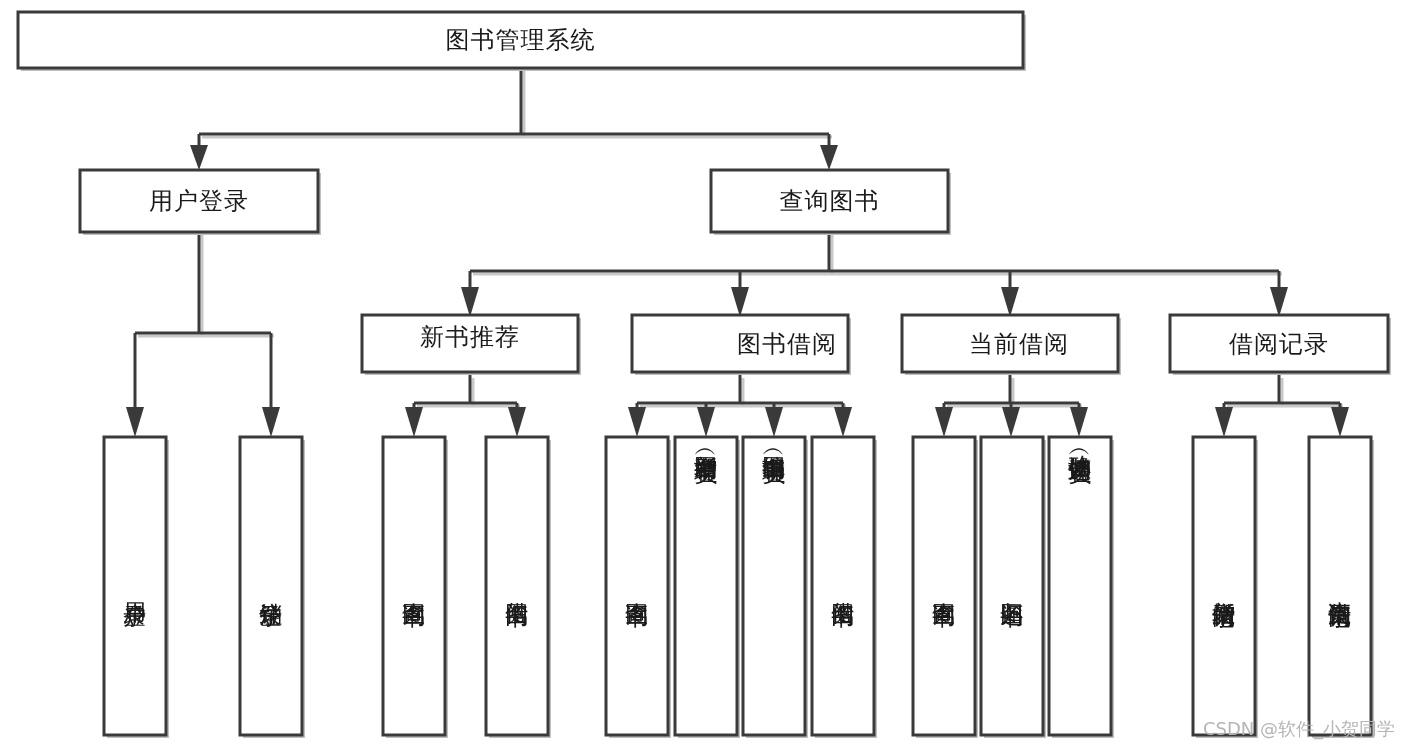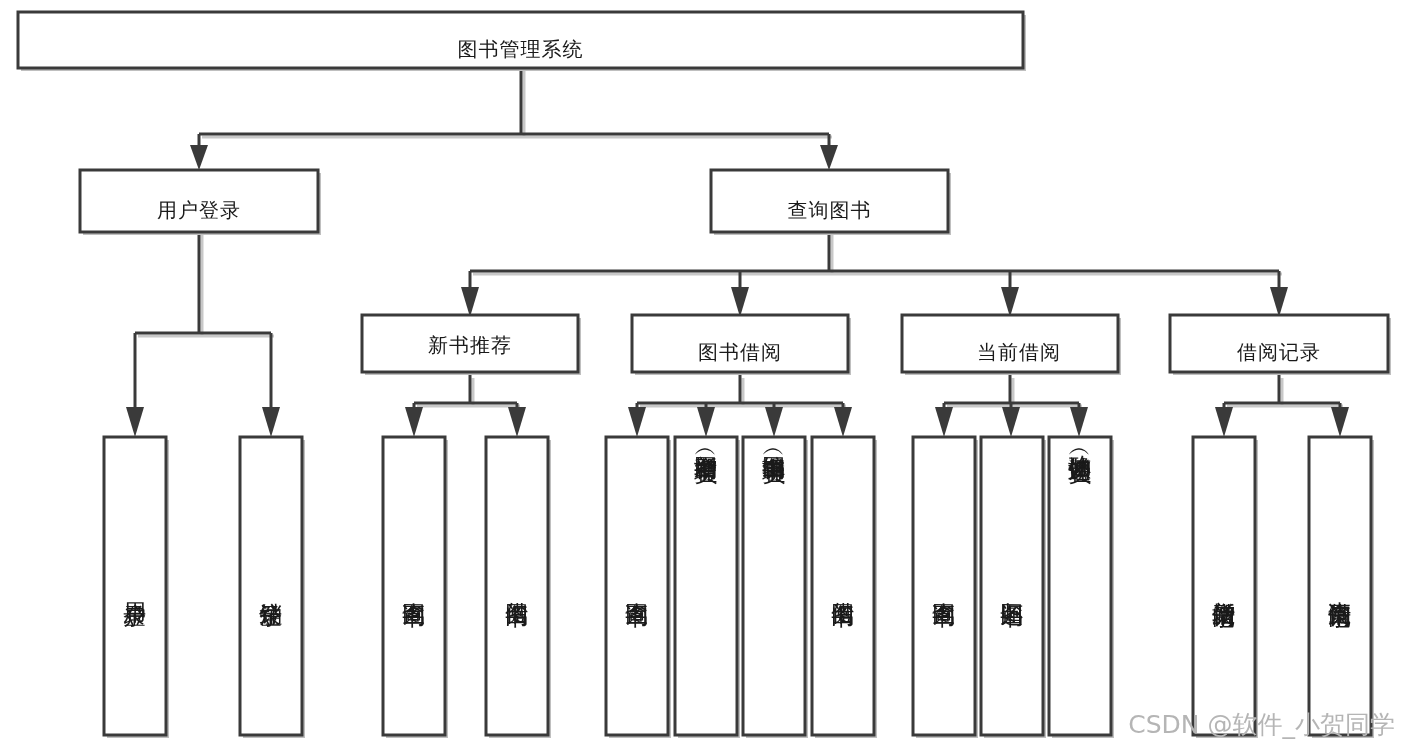--- a/index.html
+++ b/index.html
@@ -66,31 +66,30 @@
     letter-spacing: 1px;
     white-space: nowrap;
   }
   .hlabel-wrap {
     position: absolute;
     display: flex;
     align-items: center;
     justify-content: center;
     pointer-events: none;
     font-family: "DejaVu Sans", "Liberation Sans", sans-serif;
-    font-size: 20px;
+    font-size: 24px;
     color: #1a1a1a;
     letter-spacing: 1px;
-    margin-top: 9px;
   }
   .watermark {
     position: absolute;
     right: 10px;
     bottom: 6px;
     font-family: "DejaVu Sans", "Liberation Sans", sans-serif;
-    font-size: 25px;
+    font-size: 18px;
     color: #b5b5b5;
     white-space: nowrap;
     pointer-events: none;
     margin-top: 10px;
   }
 </style>
 </head>
 <body>
 
 <div id="diagram-root">
@@ -276,21 +275,21 @@
       <rect class="node-rect" x="1309" y="437" width="62" height="298"></rect>
     </g>
   </svg>
 
   <div class="hlabel-wrap" style="left:18px; top:12px; width:1005px; height:56px;">图书管理系统</div>
 
   <div class="hlabel-wrap" style="left:80px; top:170px; width:238px; height:62px;">用户登录</div>
   <div class="hlabel-wrap" style="left:711px; top:170px; width:237px; height:62px;">查询图书</div>
 
   <div class="hlabel-wrap" style="left:362px; top:315px; width:216px; height:43px;">新书推荐</div>
-  <div class="hlabel-wrap" style="left:632px; top:315px; width:216px; height:57px;">图书借阅</div>
+  <div class="hlabel-wrap" style="left:632px; top:315px; width:216px; height:57px;padding-left:47px;">图书借阅</div>
   <div class="hlabel-wrap" style="left:911px; top:315px; width:216px; height:57px;">当前借阅</div>
   <div class="hlabel-wrap" style="left:1170px; top:315px; width:218px; height:57px;border-radius:27px;">借阅记录</div>
 
   <div class="vlabel-wrap" style="left:104px; top:437px; width:62px; height:298px;">
     <span class="vlabel-inner">用户登录</span>
   </div>
   <div class="vlabel-wrap" style="left:240px; top:437px; width:62px; height:298px;">
     <span class="vlabel-inner">注销登录</span>
   </div>
 

